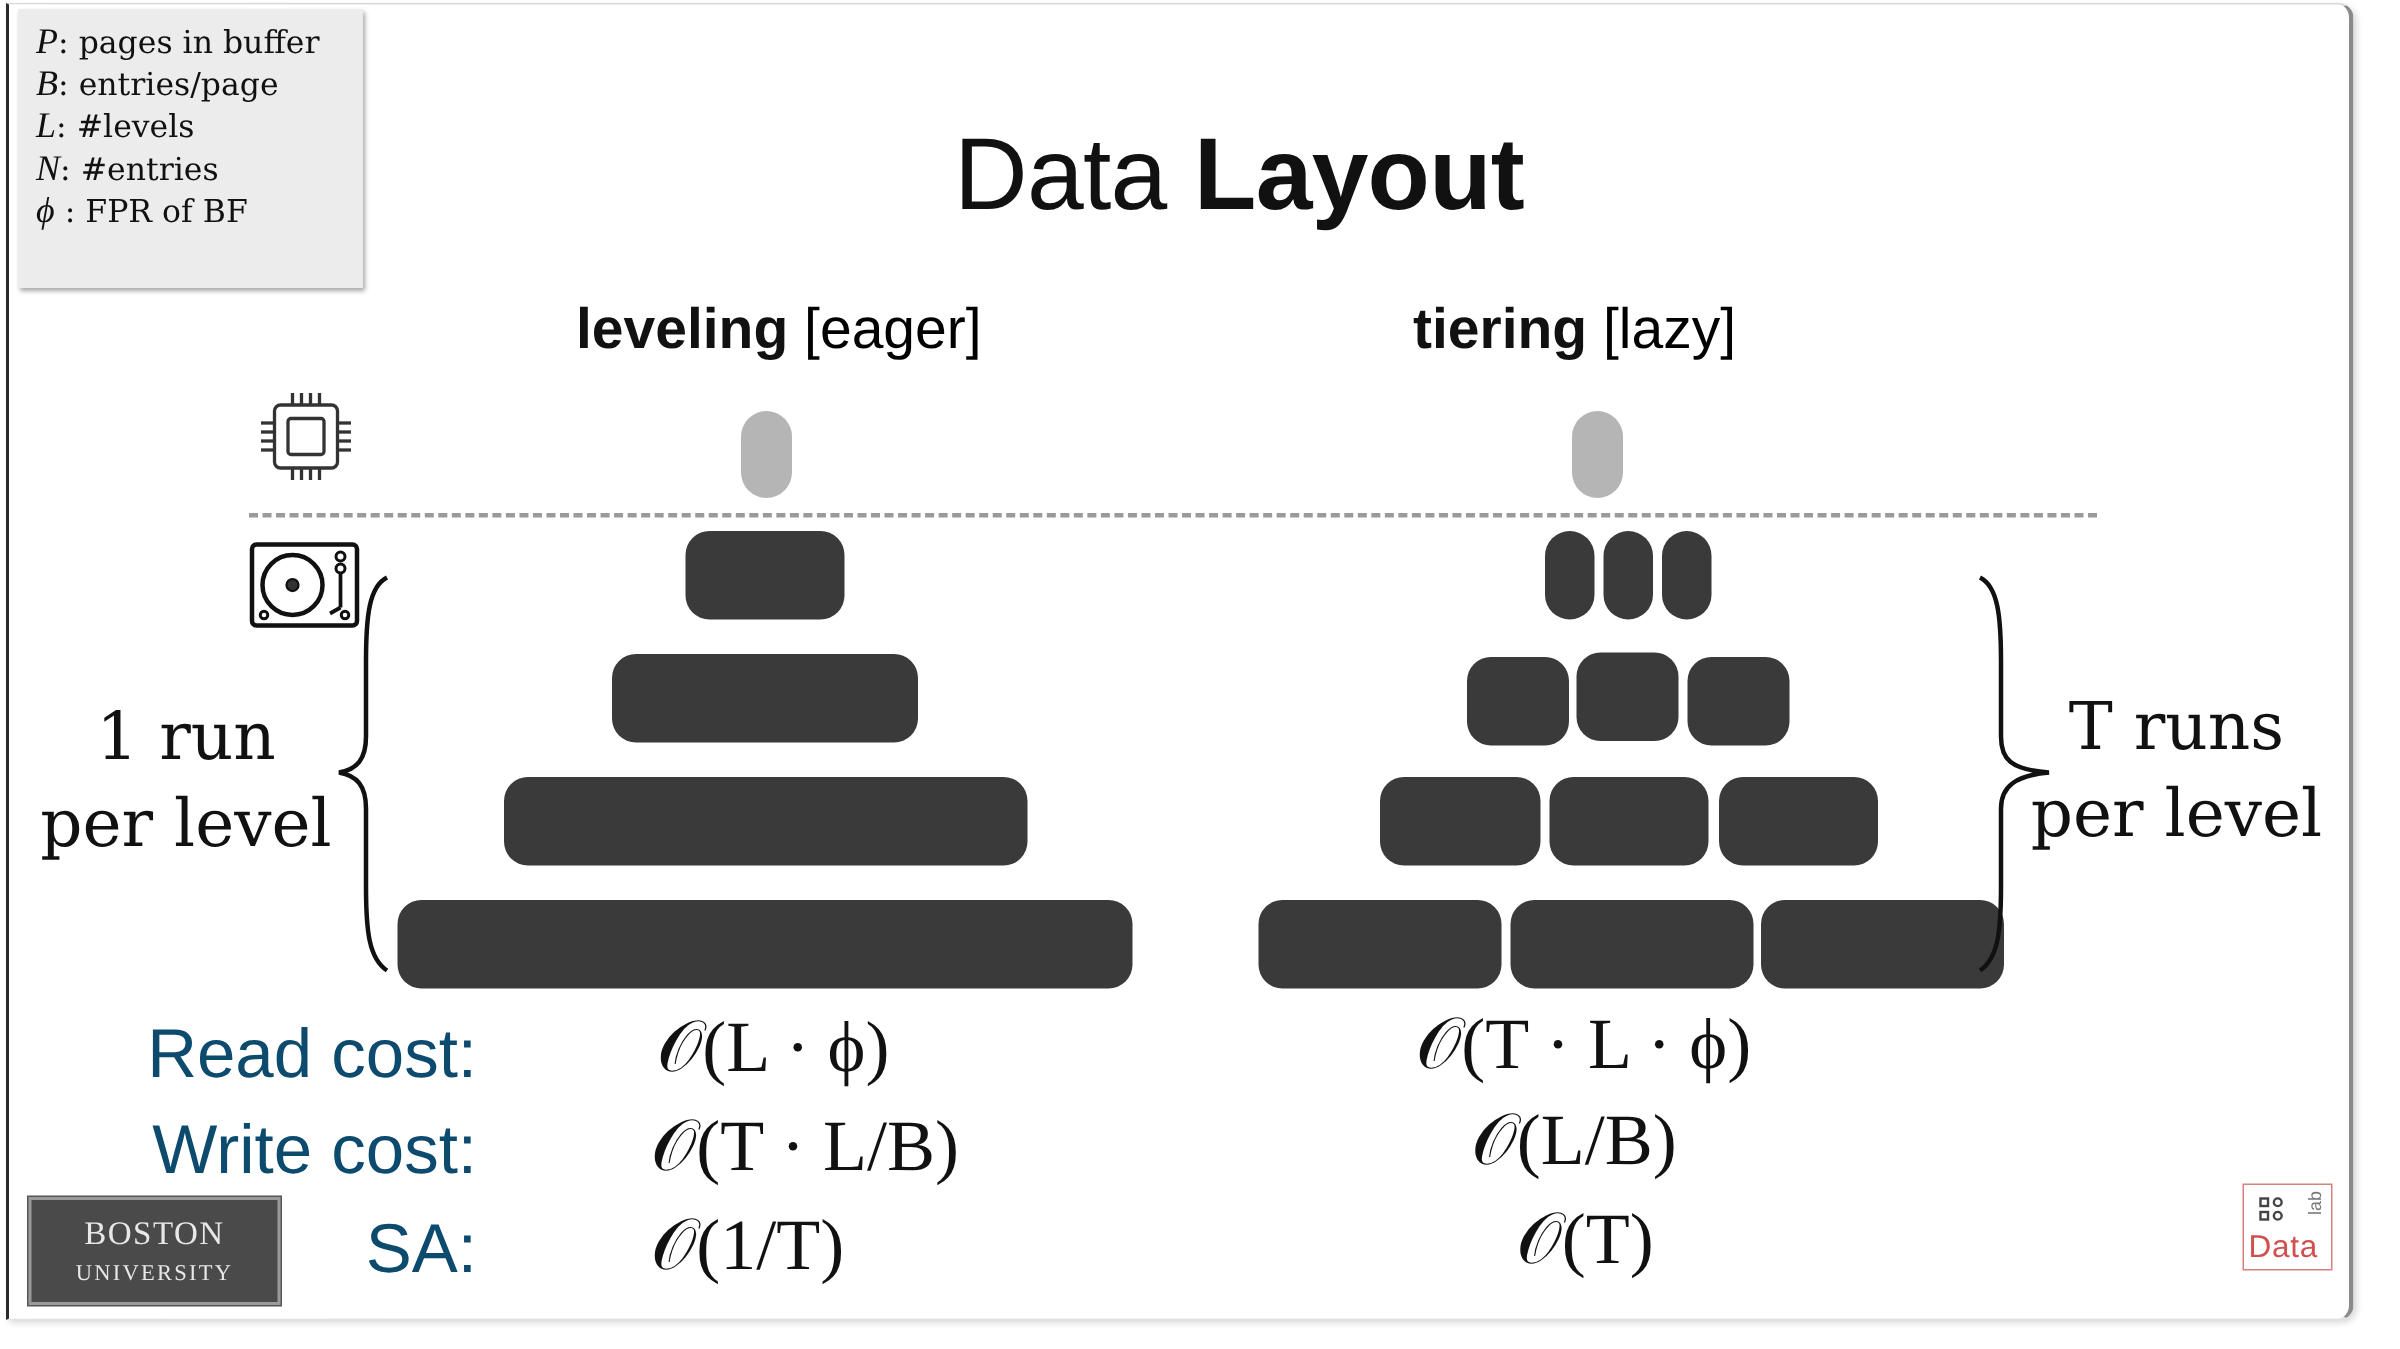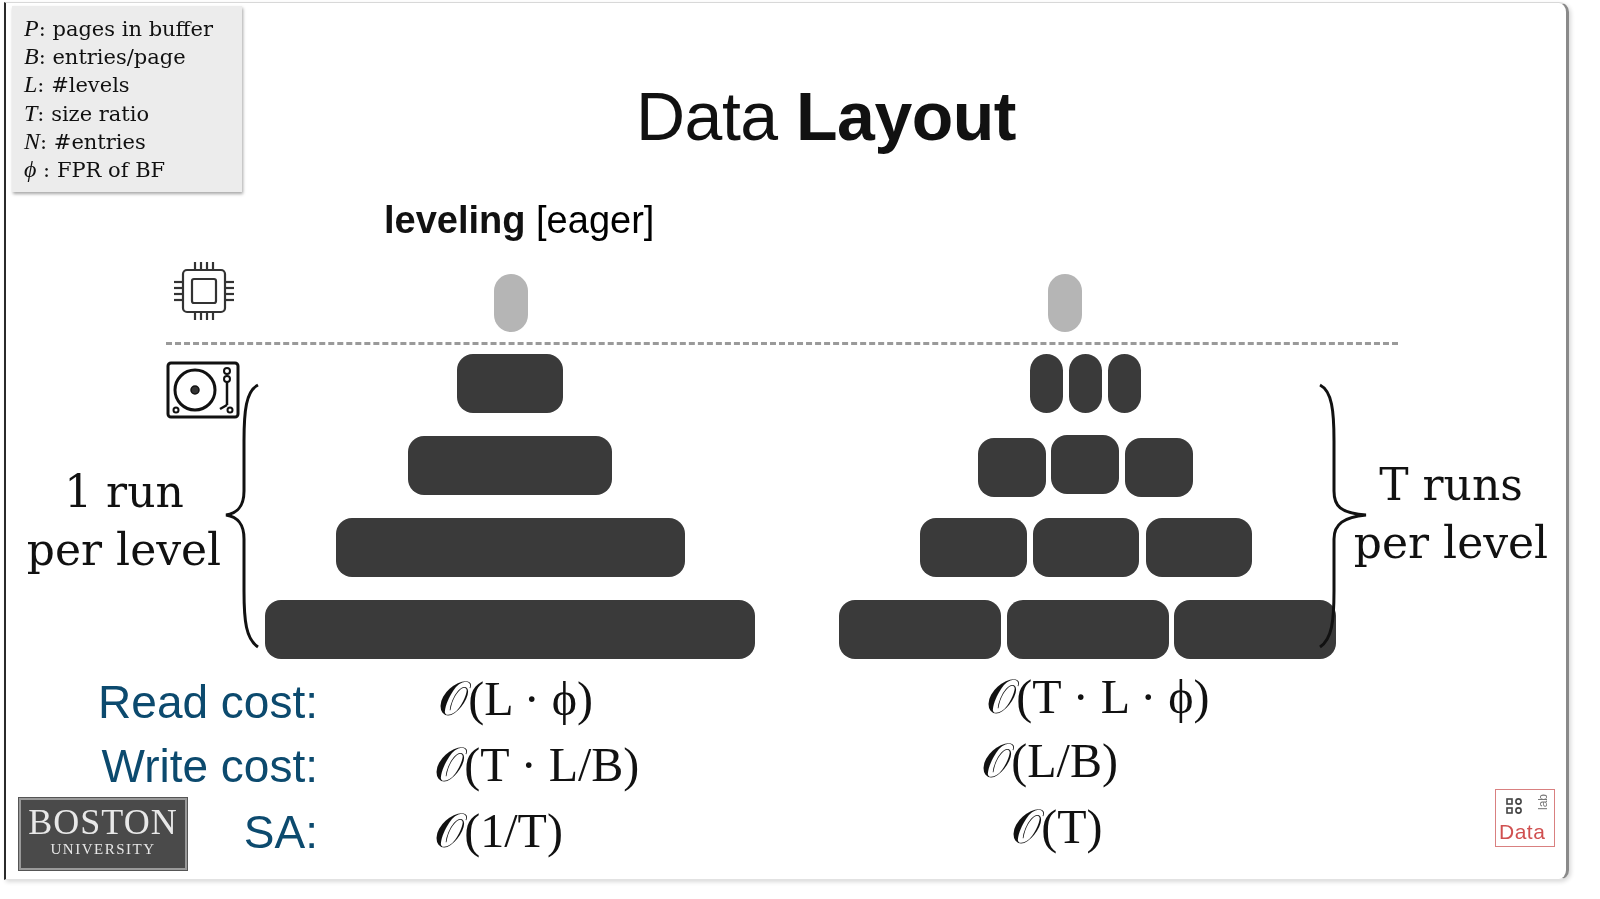--- a/index.html
+++ b/index.html
@@ -52,21 +52,21 @@
   }
   .formula {
     position: absolute; font-family: "Liberation Serif", serif; font-size: 48px; color: #111; white-space: nowrap;
   }
   .bu-logo {
     position: absolute; left: 13px; top: 795px; width: 168px; height: 72px;
     background: #4a4a4a; border: 2px solid #9a9a9a; box-sizing: border-box;
     outline: 1px solid #555; outline-offset: 0;
     font-family: "Liberation Serif", serif; color: #e8e8e8; text-align: center;
   }
-  .bu-logo .l1 { font-size: 36px; letter-spacing: 1px; margin-top: 6px; line-height: 32px; }
+  .bu-logo .l1 { font-size: 22px; letter-spacing: 1px; margin-top: 6px; line-height: 32px; }
   .bu-logo .l2 { font-size: 15px; letter-spacing: 1.5px; line-height: 22px; }
   .disc-logo {
     position: absolute; left: 1489px; top: 786px; width: 60px; height: 58px;
     border: 1.5px solid #d98080; box-sizing: border-box; background: #fff;
   }
   .disc-logo .disc-text {
     position: absolute; left: 3px; bottom: 2px; font-size: 21px; color: #d05050; letter-spacing: 0.5px;
   }
   .disc-logo .lab-text {
     position: absolute; right: 4px; top: 4px; font-size: 12px; color: #777;
@@ -76,33 +76,36 @@
 </style>
 </head>
 <body>
 
 <div class="slide">
 
   <div class="legend">
     <div class="legend-row"><span class="legend-sym">P</span><span>:</span> <span>pages in buffer</span></div>
     <div class="legend-row"><span class="legend-sym">B</span><span>:</span> <span>entries/page</span></div>
     <div class="legend-row"><span class="legend-sym">L</span><span>:</span> <span>#levels</span></div>
-    <div class="legend-row"><span class="legend-sym">T</span><span>:</span> <span>size ratio</span></div>
     <div class="legend-row"><span class="legend-sym">N</span><span>:</span> <span>#entries</span></div>
     <div class="legend-row"><span class="legend-sym">ϕ</span><span> :</span> <span>FPR of BF</span></div>
   </div>
 
   <div class="title">
     <span>Data</span>
     <span class="bold">Layout</span>
   </div>
 
   <div class="col-head" style="left:378px;">
     <span class="b">leveling</span>
     <span class="n">[eager]</span>
+  </div>
+  <div class="col-head" style="left:936px;">
+    <span class="b">tiering</span>
+    <span class="n">[lazy]</span>
   </div>
 
   <svg style="position:absolute;left:164px;top:257px;" width="68" height="64" viewBox="0 0 68 64">
     <g stroke="#333" stroke-width="2.2" fill="none">
       <rect x="13" y="10" width="42" height="42" rx="4"></rect>
       <rect x="22" y="19" width="24" height="24" rx="2"></rect>
       <line x1="25" y1="2" x2="25" y2="10"></line>
         <line x1="31" y1="2" x2="31" y2="10"></line>
         <line x1="37" y1="2" x2="37" y2="10"></line>
         <line x1="43" y1="2" x2="43" y2="10"></line>
@@ -179,21 +182,21 @@
   </div>
 
   <div class="cost-label" style="left:12px;top:672px;">Read cost:</div>
   <div class="cost-label" style="left:12px;top:736px;">Write cost:</div>
   <div class="cost-label" style="left:12px;top:802px;">SA:</div>
 
   <div class="formula" style="left:432px;top:668px;">𝒪(L · ϕ)</div>
   <div class="formula" style="left:428px;top:734px;">𝒪(T · L/B)</div>
   <div class="formula" style="left:428px;top:800px;">𝒪(1/T)</div>
 
-  <div class="formula" style="left:938px;top:666px;margin-left:42px;">𝒪(T · L · ϕ)</div>
+  <div class="formula" style="left:938px;top:666px;">𝒪(T · L · ϕ)</div>
   <div class="formula" style="left:975px;top:730px;">𝒪(L/B)</div>
   <div class="formula" style="left:1005px;top:796px;">𝒪(T)</div>
 
   <div class="bu-logo">
     <div class="l1">BOSTON</div>
     <div class="l2">UNIVERSITY</div>
   </div>
 
   <div class="disc-logo">
     <svg class="grid-icon" viewBox="0 0 16 16">

